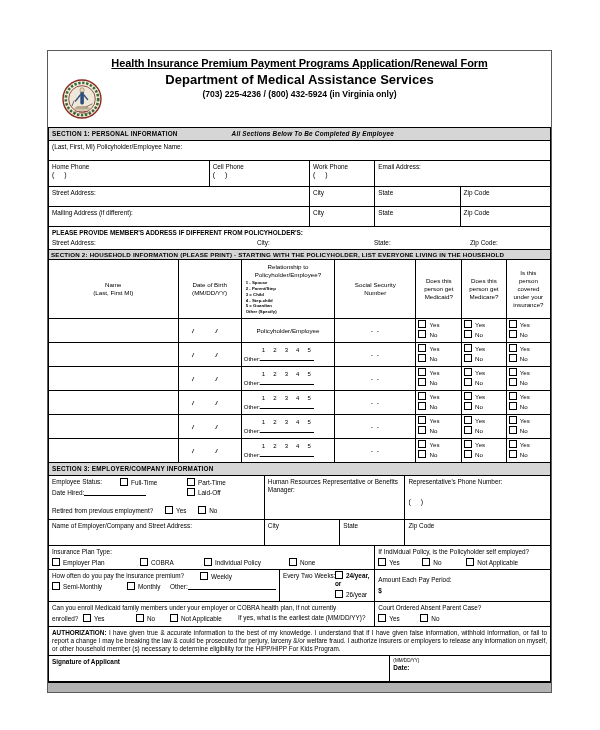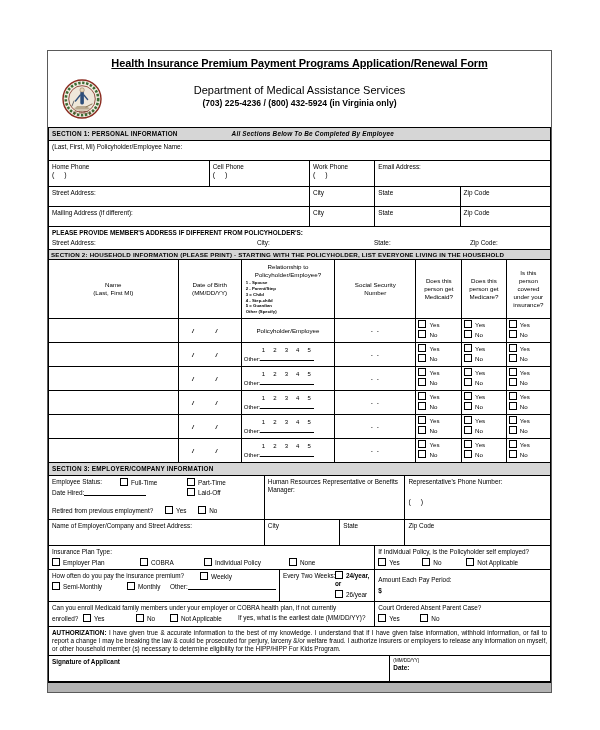--- a/index.html
+++ b/index.html
@@ -34,23 +34,23 @@
     box-sizing: border-box;
   }
   .hdr-title {
     font-size: 11px;
     font-weight: bold;
     text-decoration: underline;
     color: #000;
     letter-spacing: -0.1px;
   }
   .hdr-sub {
-    font-size: 11px;
-    font-weight: normal;
-    margin-top: 15px;
+    font-size: 13px;
+    font-weight: bold;
+    margin-top: 3px;
     color: #000;
   }
   .hdr-phone {
     font-size: 8.6px;
     font-weight: bold;
     margin-top: 2px;
     color: #000;
   }
   .seal {
     position: absolute;

